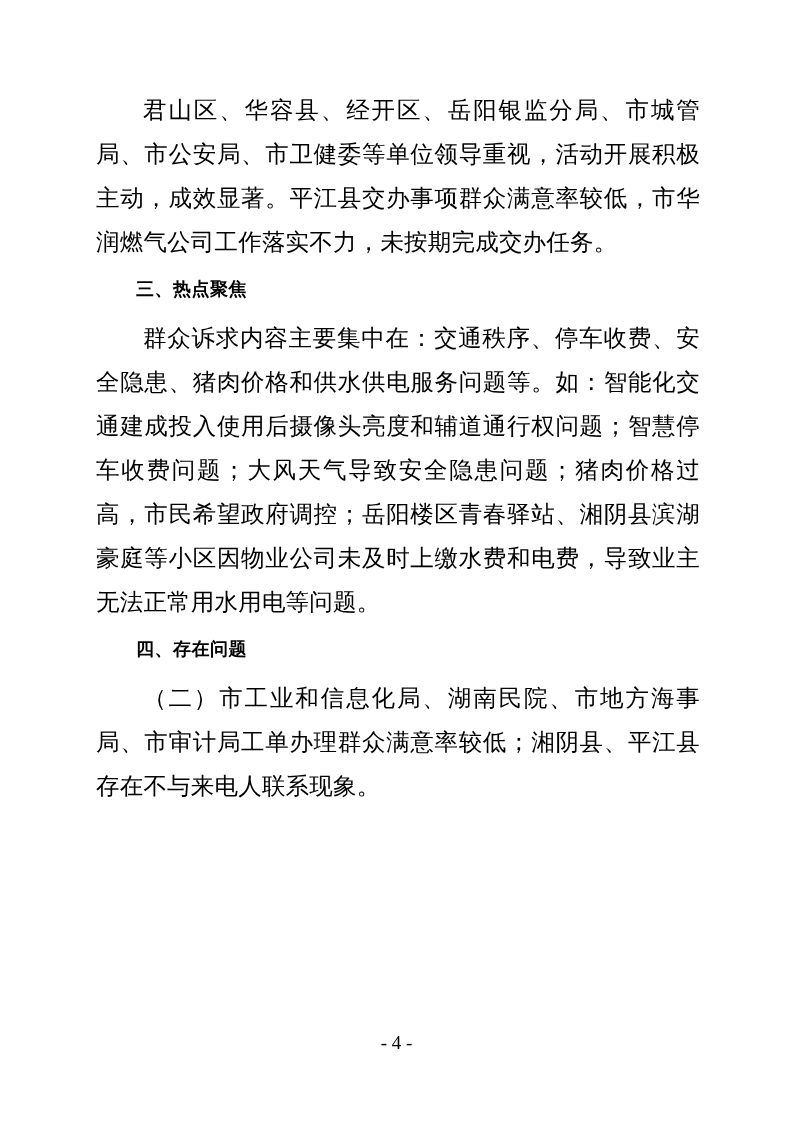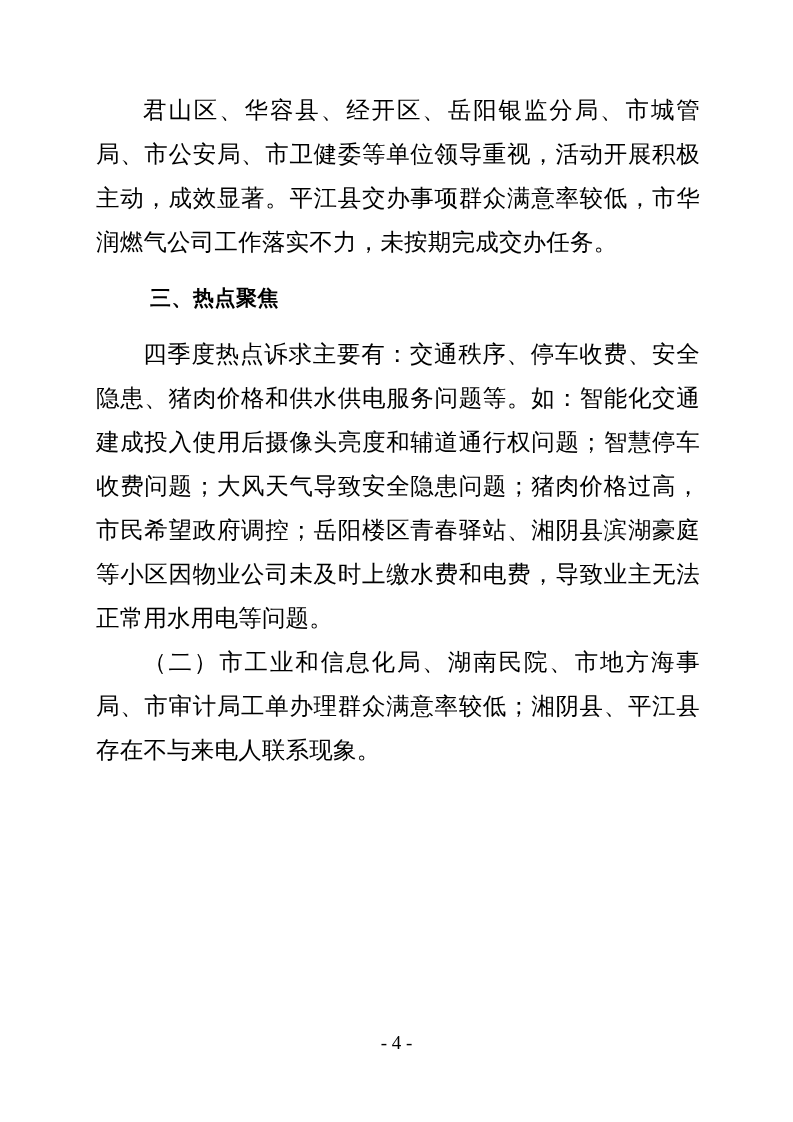--- a/index.html
+++ b/index.html
@@ -33,42 +33,43 @@
     font-size: 23.5px;
     line-height: 44px;
     text-align: justify;
     text-justify: inter-ideograph;
     letter-spacing: 0.2px;
     margin: 0 0 0 0;
     text-indent: 2em;
     font-family: "Liberation Serif", "DejaVu Serif", serif;
   }
   .heading {
-    font-size: 21px;
+    font-size: 18px;
     line-height: 44px;
-    margin: 12px;
+    margin: 4px;
     text-indent: 2em;
     font-weight: bold;
-    font-family: Liberation Sans, sans-serif;
+    font-family: Liberation Mono, monospace;
     letter-spacing: 0.5px;
   }
   .footer {
     position: absolute;
     left: 0;
     top: 1032px;
     width: 793px;
     text-align: center;
     font-size: 19px;
     font-family: "Liberation Serif", "DejaVu Serif", serif;
   }
 </style>
 </head>
 <body>
 
 <div class="page">
   <div class="content">
     <p class="para">君山区、华容县、经开区、岳阳银监分局、市城管局、市公安局、市卫健委等单位领导重视，活动开展积极主动，成效显著。平江县交办事项群众满意率较低，市华润燃气公司工作落实不力，未按期完成交办任务。</p>
     <p class="heading">三、热点聚焦</p>
-    <p class="para">四季度热点诉求主要有：交通秩序、停车收费、安全隐患、猪肉价格和供水供电服务问题等。如：智能化交通建成投入使用后摄像头亮度和辅道通行权问题；智慧停车收费问题；大风天气导致安全隐患问题；猪肉价格过高，市民希望政府调控；岳阳楼区青春驿站、湘阴县滨湖豪庭等小区因物业公司未及时上缴水费和电费，导致业主无法正常用水用电等问题。</p>
+    <p class="para">群众诉求内容主要集中在：交通秩序、停车收费、安全隐患、猪肉价格和供水供电服务问题等。如：智能化交通建成投入使用后摄像头亮度和辅道通行权问题；智慧停车收费问题；大风天气导致安全隐患问题；猪肉价格过高，市民希望政府调控；岳阳楼区青春驿站、湘阴县滨湖豪庭等小区因物业公司未及时上缴水费和电费，导致业主无法正常用水用电等问题。</p>
+    <p class="heading">四、存在问题</p>
     <p class="para">（二）市工业和信息化局、湖南民院、市地方海事局、市审计局工单办理群众满意率较低；湘阴县、平江县存在不与来电人联系现象。</p>
   </div>
   <div class="footer">- 4 -</div>
 </div>
 
 </body></html>

